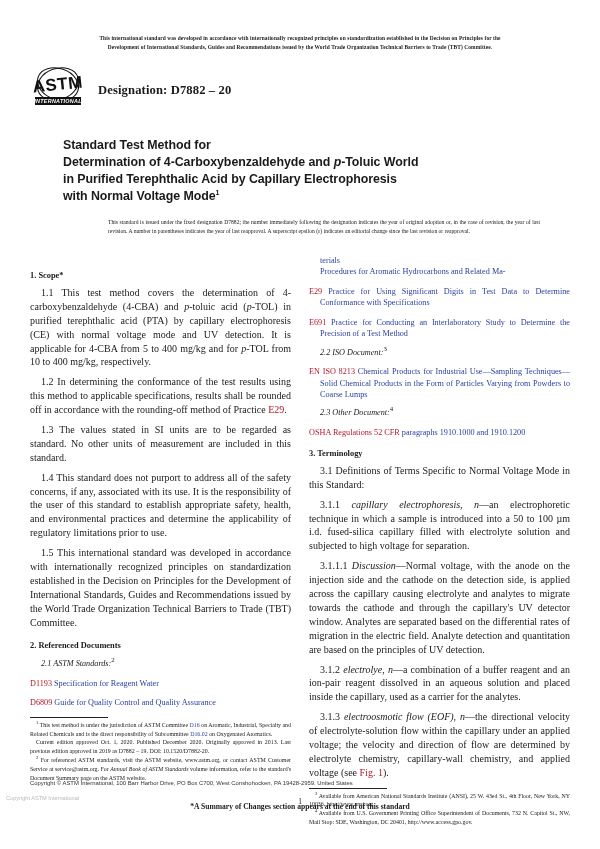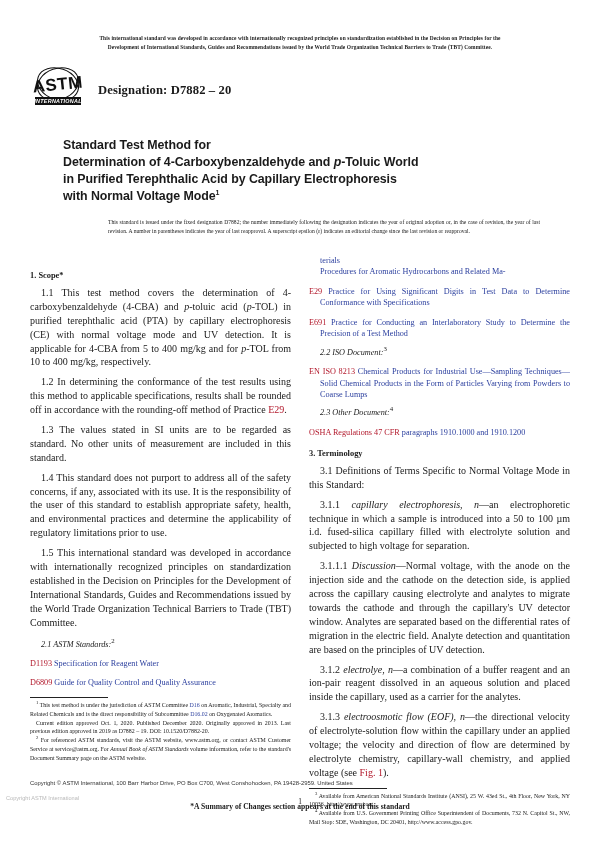--- a/index.html
+++ b/index.html
@@ -255,20 +255,21 @@
       <p class="body"><span>1.1</span><span> This test method covers the determination of 4-carboxybenzaldehyde (4-CBA) and </span><i>p</i><span>-toluic acid (</span><i>p</i><span>-TOL) in purified terephthalic acid (PTA) by capillary electrophoresis (CE) with normal voltage mode and UV detection. It is applicable for 4-CBA from 5 to 400 mg/kg and for </span><i>p</i><span>-TOL from 10 to 400 mg/kg, respectively.</span></p>
 
       <p class="body"><span>1.2 In determining the conformance of the test results using this method to applicable specifications, results shall be rounded off in accordance with the rounding-off method of Practice </span><a class="lnk" href="#">E29</a><span>.</span></p>
 
       <p class="body">1.3 The values stated in SI units are to be regarded as standard. No other units of measurement are included in this standard.</p>
 
       <p class="body ital">1.4 This standard does not purport to address all of the safety concerns, if any, associated with its use. It is the responsibility of the user of this standard to establish appropriate safety, health, and environmental practices and determine the applicability of regulatory limitations prior to use.</p>
 
       <p class="body ital">1.5 This international standard was developed in accordance with internationally recognized principles on standardization established in the Decision on Principles for the Development of International Standards, Guides and Recommendations issued by the World Trade Organization Technical Barriers to Trade (TBT) Committee.</p>
 
+      <h2 class="sec">2. Referenced Documents</h2>
 
       <p class="sub-head"><span>2.1  ASTM Standards:</span><sup>2</sup></p>
 
       <div class="reflist">
         <p class="refitem"><a class="lnk desig" href="#">D1193</a><span class="lnk-blue"> Specification for Reagent Water</span></p>
         <p class="refitem"><a class="lnk desig" href="#">D6809</a><span class="lnk-blue"> Guide for Quality Control and Quality Assurance</span></p>
       </div>
 
       <div class="footnotes">
         <div class="fn-rule"></div>
@@ -294,21 +295,21 @@
 
       <p class="sub-head"><span>2.2  ISO Document:</span><sup>3</sup></p>
 
       <div class="reflist">
         <p class="refitem"><a class="lnk desig" href="#">EN ISO 8213</a><span class="lnk-blue"> Chemical Products for Industrial Use—Sampling Techniques—Solid Chemical Products in the Form of Particles Varying from Powders to Coarse Lumps</span></p>
       </div>
 
       <p class="sub-head"><span>2.3  Other Document:</span><sup>4</sup></p>
 
       <div class="reflist">
-        <p class="refitem"><a class="lnk desig" href="#">OSHA Regulations 47 CFR</a><span class="lnk-blue"> paragraphs 1910.1000 and 1910.1200</span></p>
+        <p class="refitem"><a class="lnk desig" href="#">OSHA Regulations 52 CFR</a><span class="lnk-blue"> paragraphs 1910.1000 and 1910.1200</span></p>
       </div>
 
       <h2 class="sec">3. Terminology</h2>
 
       <p class="body ital">3.1  Definitions of Terms Specific to Normal Voltage Mode in this Standard:</p>
 
       <p class="body"><span>3.1.1 </span><i>capillary electrophoresis, n</i><span>—an electrophoretic technique in which a sample is introduced into a 50 to 100 µm i.d. fused-silica capillary filled with electrolyte solution and subjected to high voltage for separation.</span></p>
 
       <p class="body"><span>3.1.1.1 </span><i>Discussion</i><span>—Normal voltage, with the anode on the injection side and the cathode on the detection side, is applied across the capillary causing electrolyte and analytes to migrate towards the cathode and through the capillary's UV detector window. Analytes are separated based on the differential rates of migration in the electric field. Analyte detection and quantitation are based on the principles of UV detection.</span></p>
 

